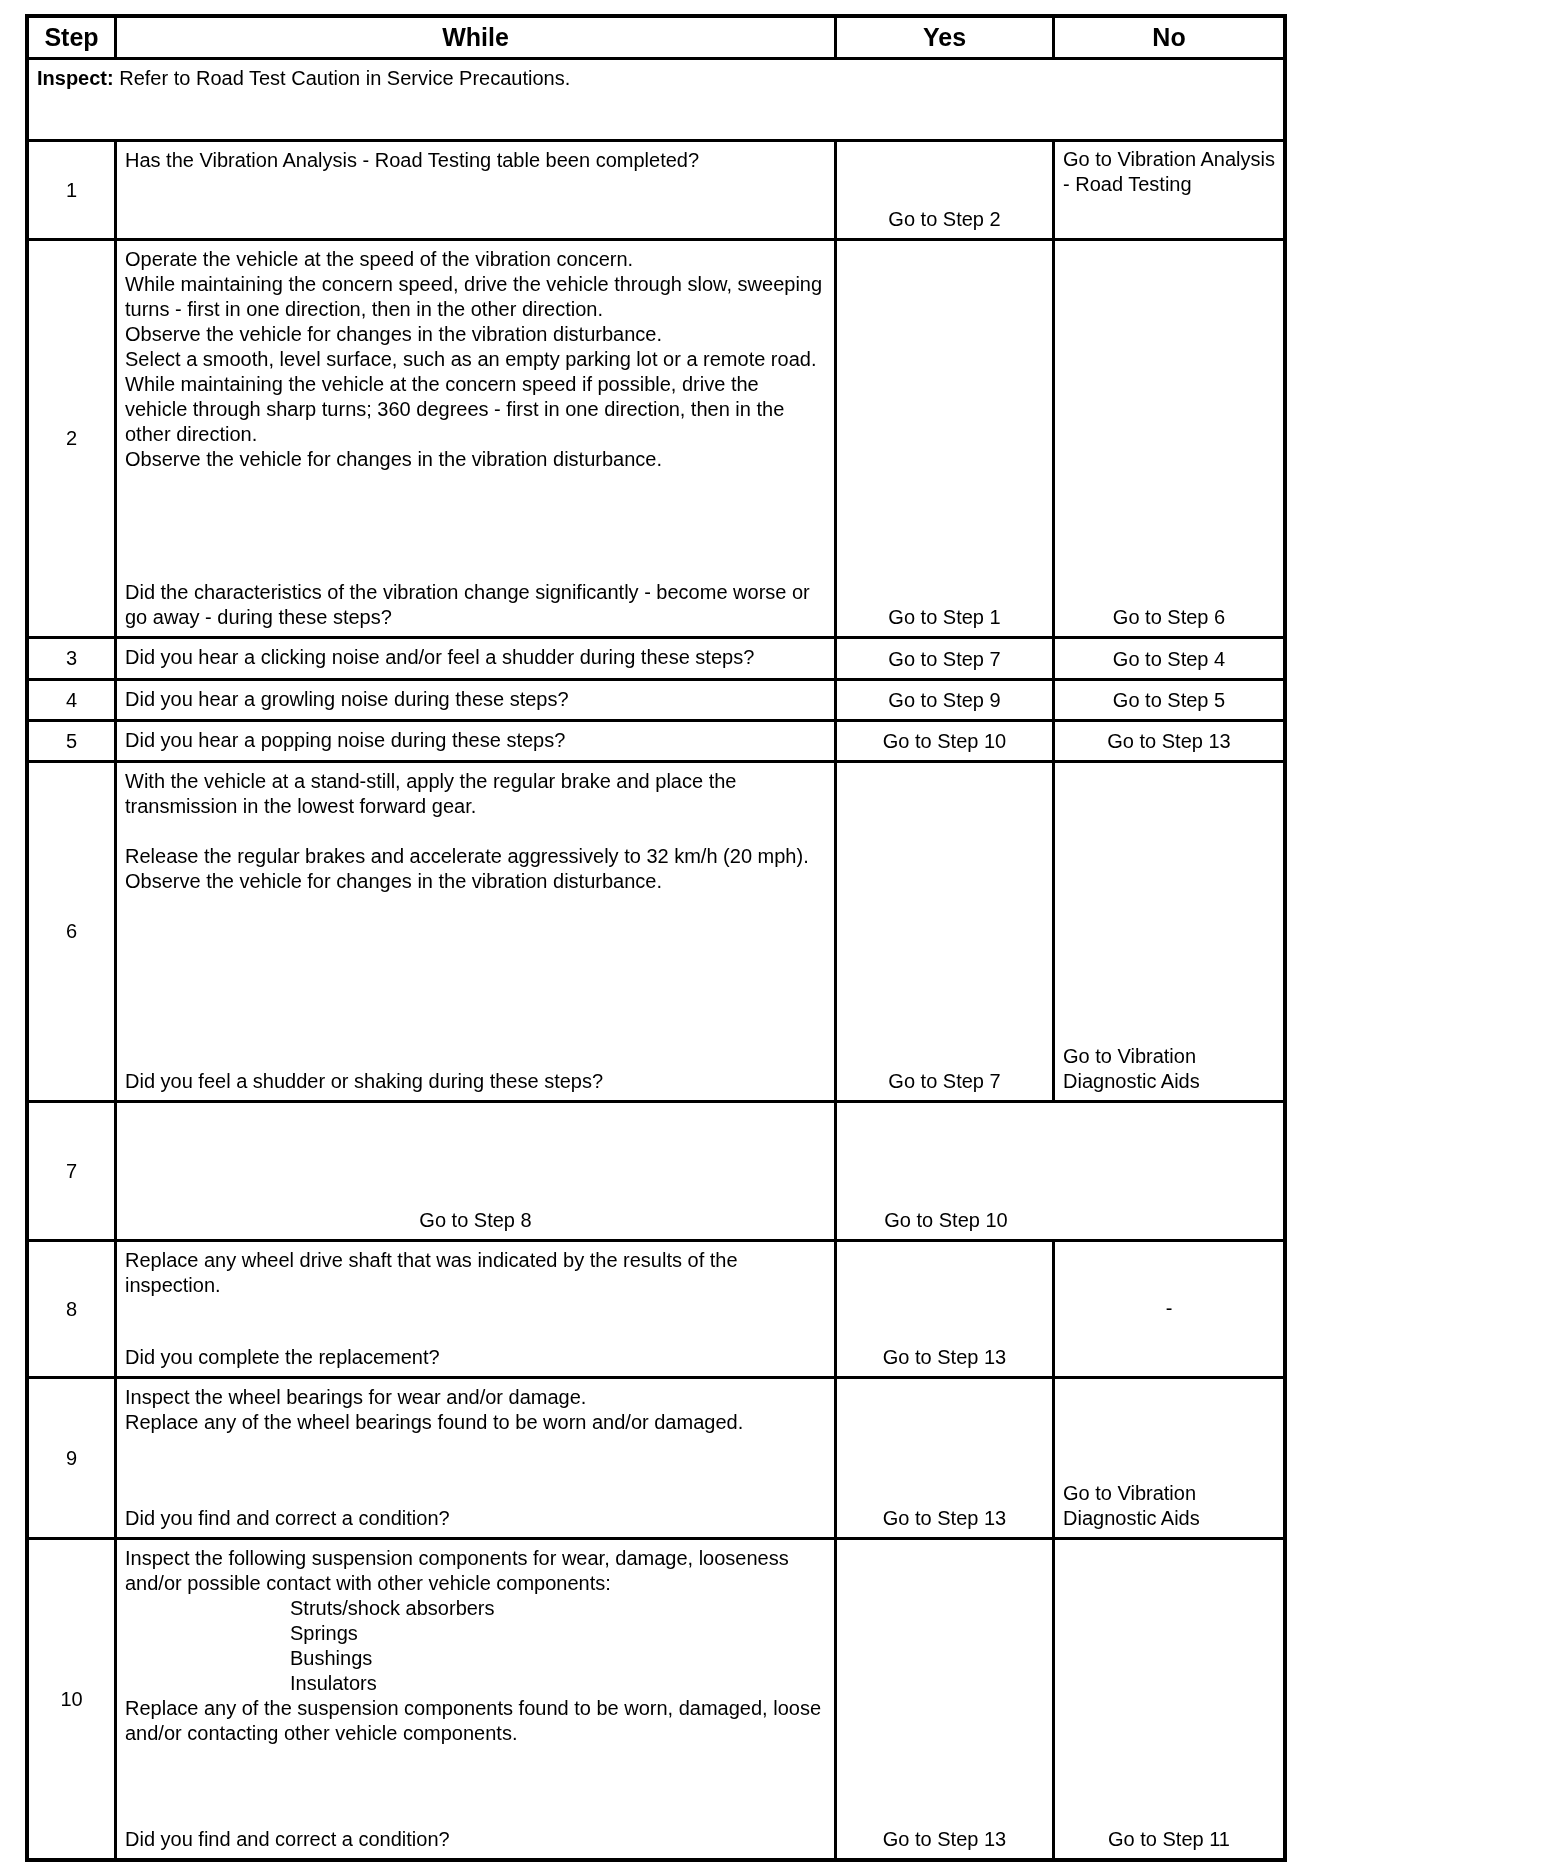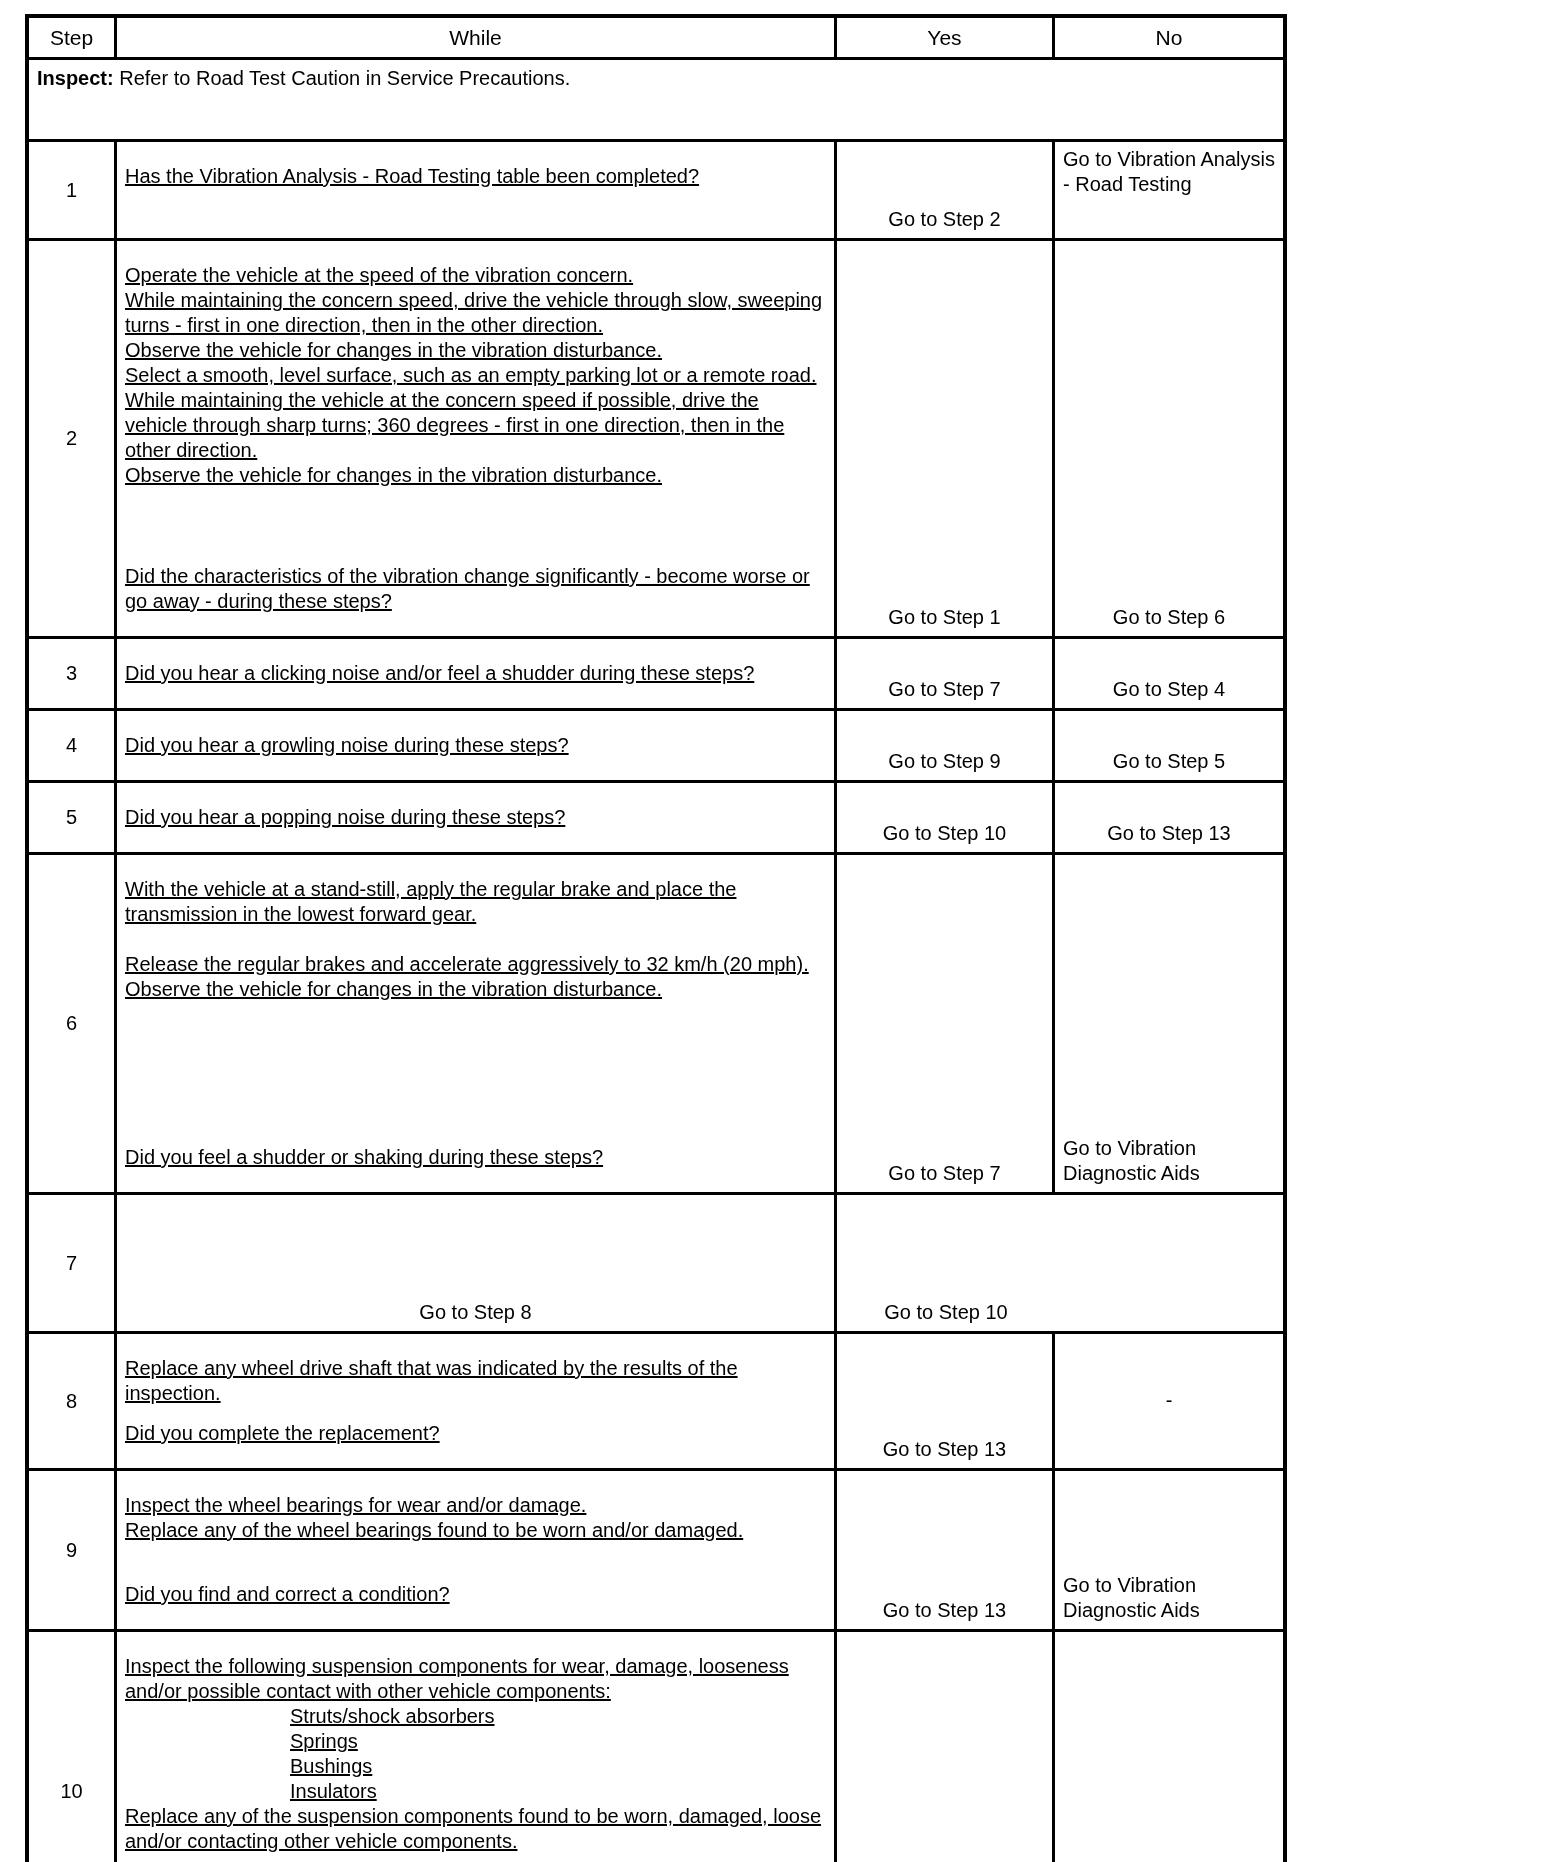--- a/index.html
+++ b/index.html
@@ -27,30 +27,30 @@
     grid-template-columns: 88px 720px 218px 1fr;
     border-bottom: 3px solid #000;
   }
   .row:last-child { border-bottom: none; }
   .cell { border-right: 3px solid #000; }
   .row > .cell:last-child { border-right: none; }
 
   .header-row { min-height: 42px; }
   .header-row .cell {
     display: flex; align-items: center; justify-content: center;
-    font-weight: normal; font-size: 21px;
+    font-weight: bold; font-size: 25px;
   }
 
   .caution-row { display: block; min-height: 82px; }
   .caution-cell { padding: 6px 8px; border-right: none; }
   .bold { font-weight: bold; }
 
   .step-cell { display: flex; align-items: center; justify-content: center; }
 
-  .action-cell { display: flex; flex-direction: column; padding: 22px 8px; text-decoration: underline; }
+  .action-cell { display: flex; flex-direction: column; padding: 6px 8px; }
   .block { white-space: pre-line; }
   .sub   { margin-left: 165px; white-space: pre-line; }
   .gap-top { margin-top: 25px; }
   .q { margin-top: auto; padding-top: 4px; }
   .q.top { margin-top: 0; padding-top: 0; }
 
   .ans-cell {
     display: flex; flex-direction: column;
     justify-content: flex-end; align-items: center;
     padding: 5px 8px 6px;

